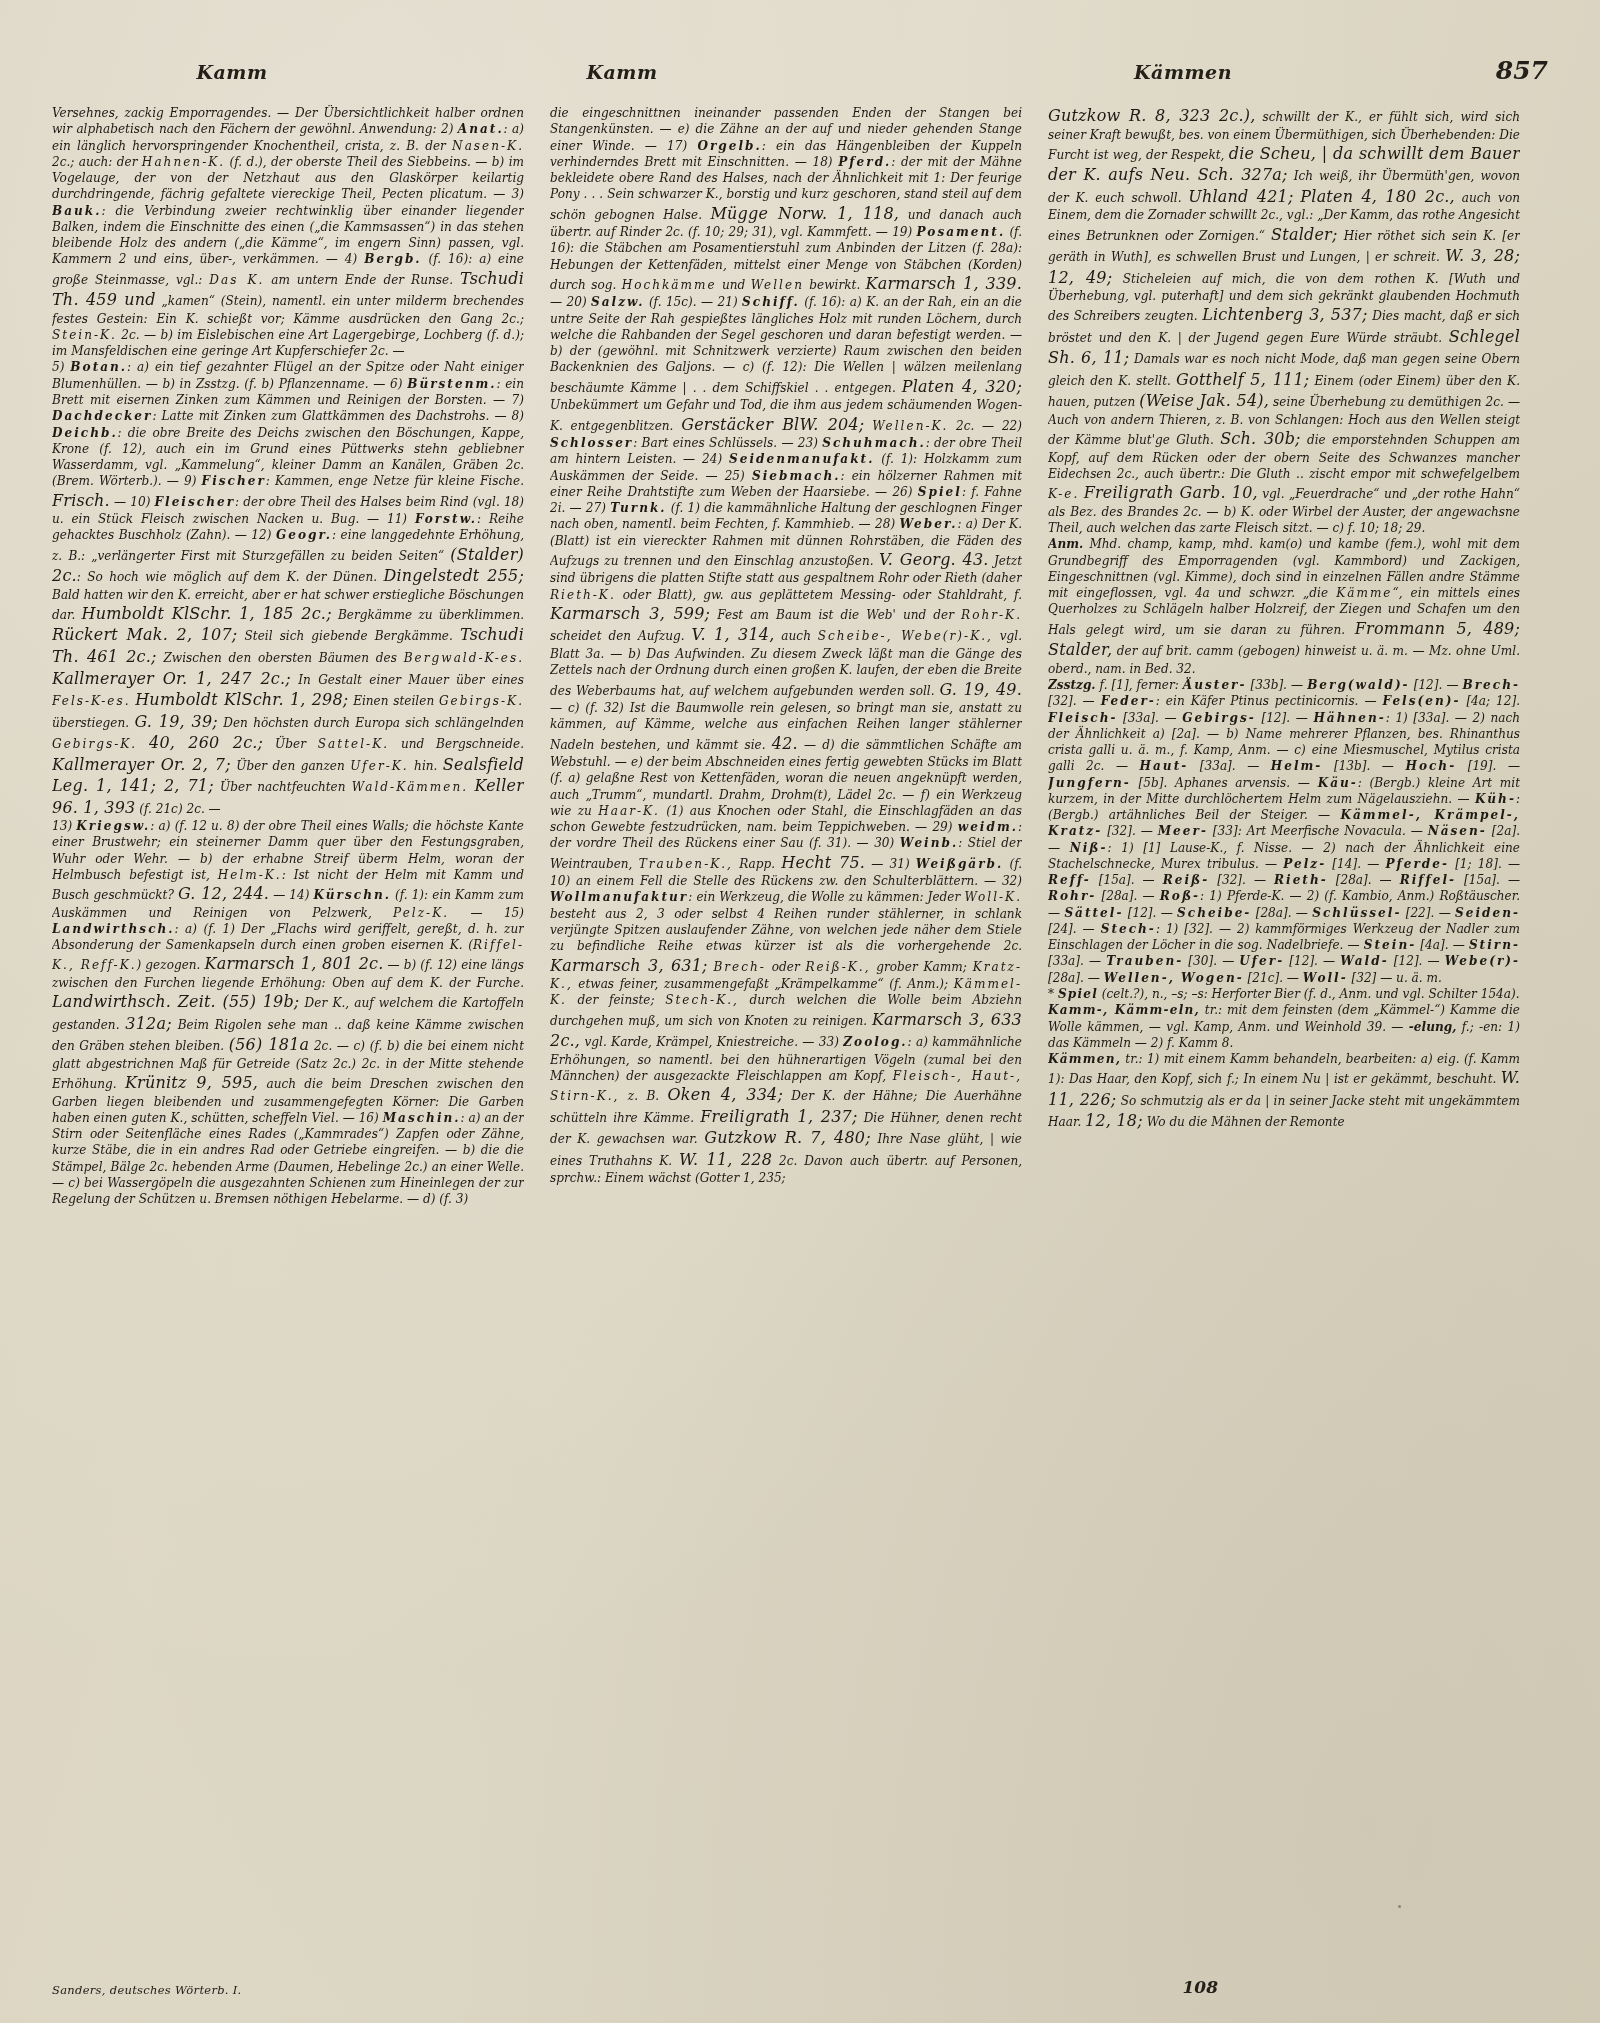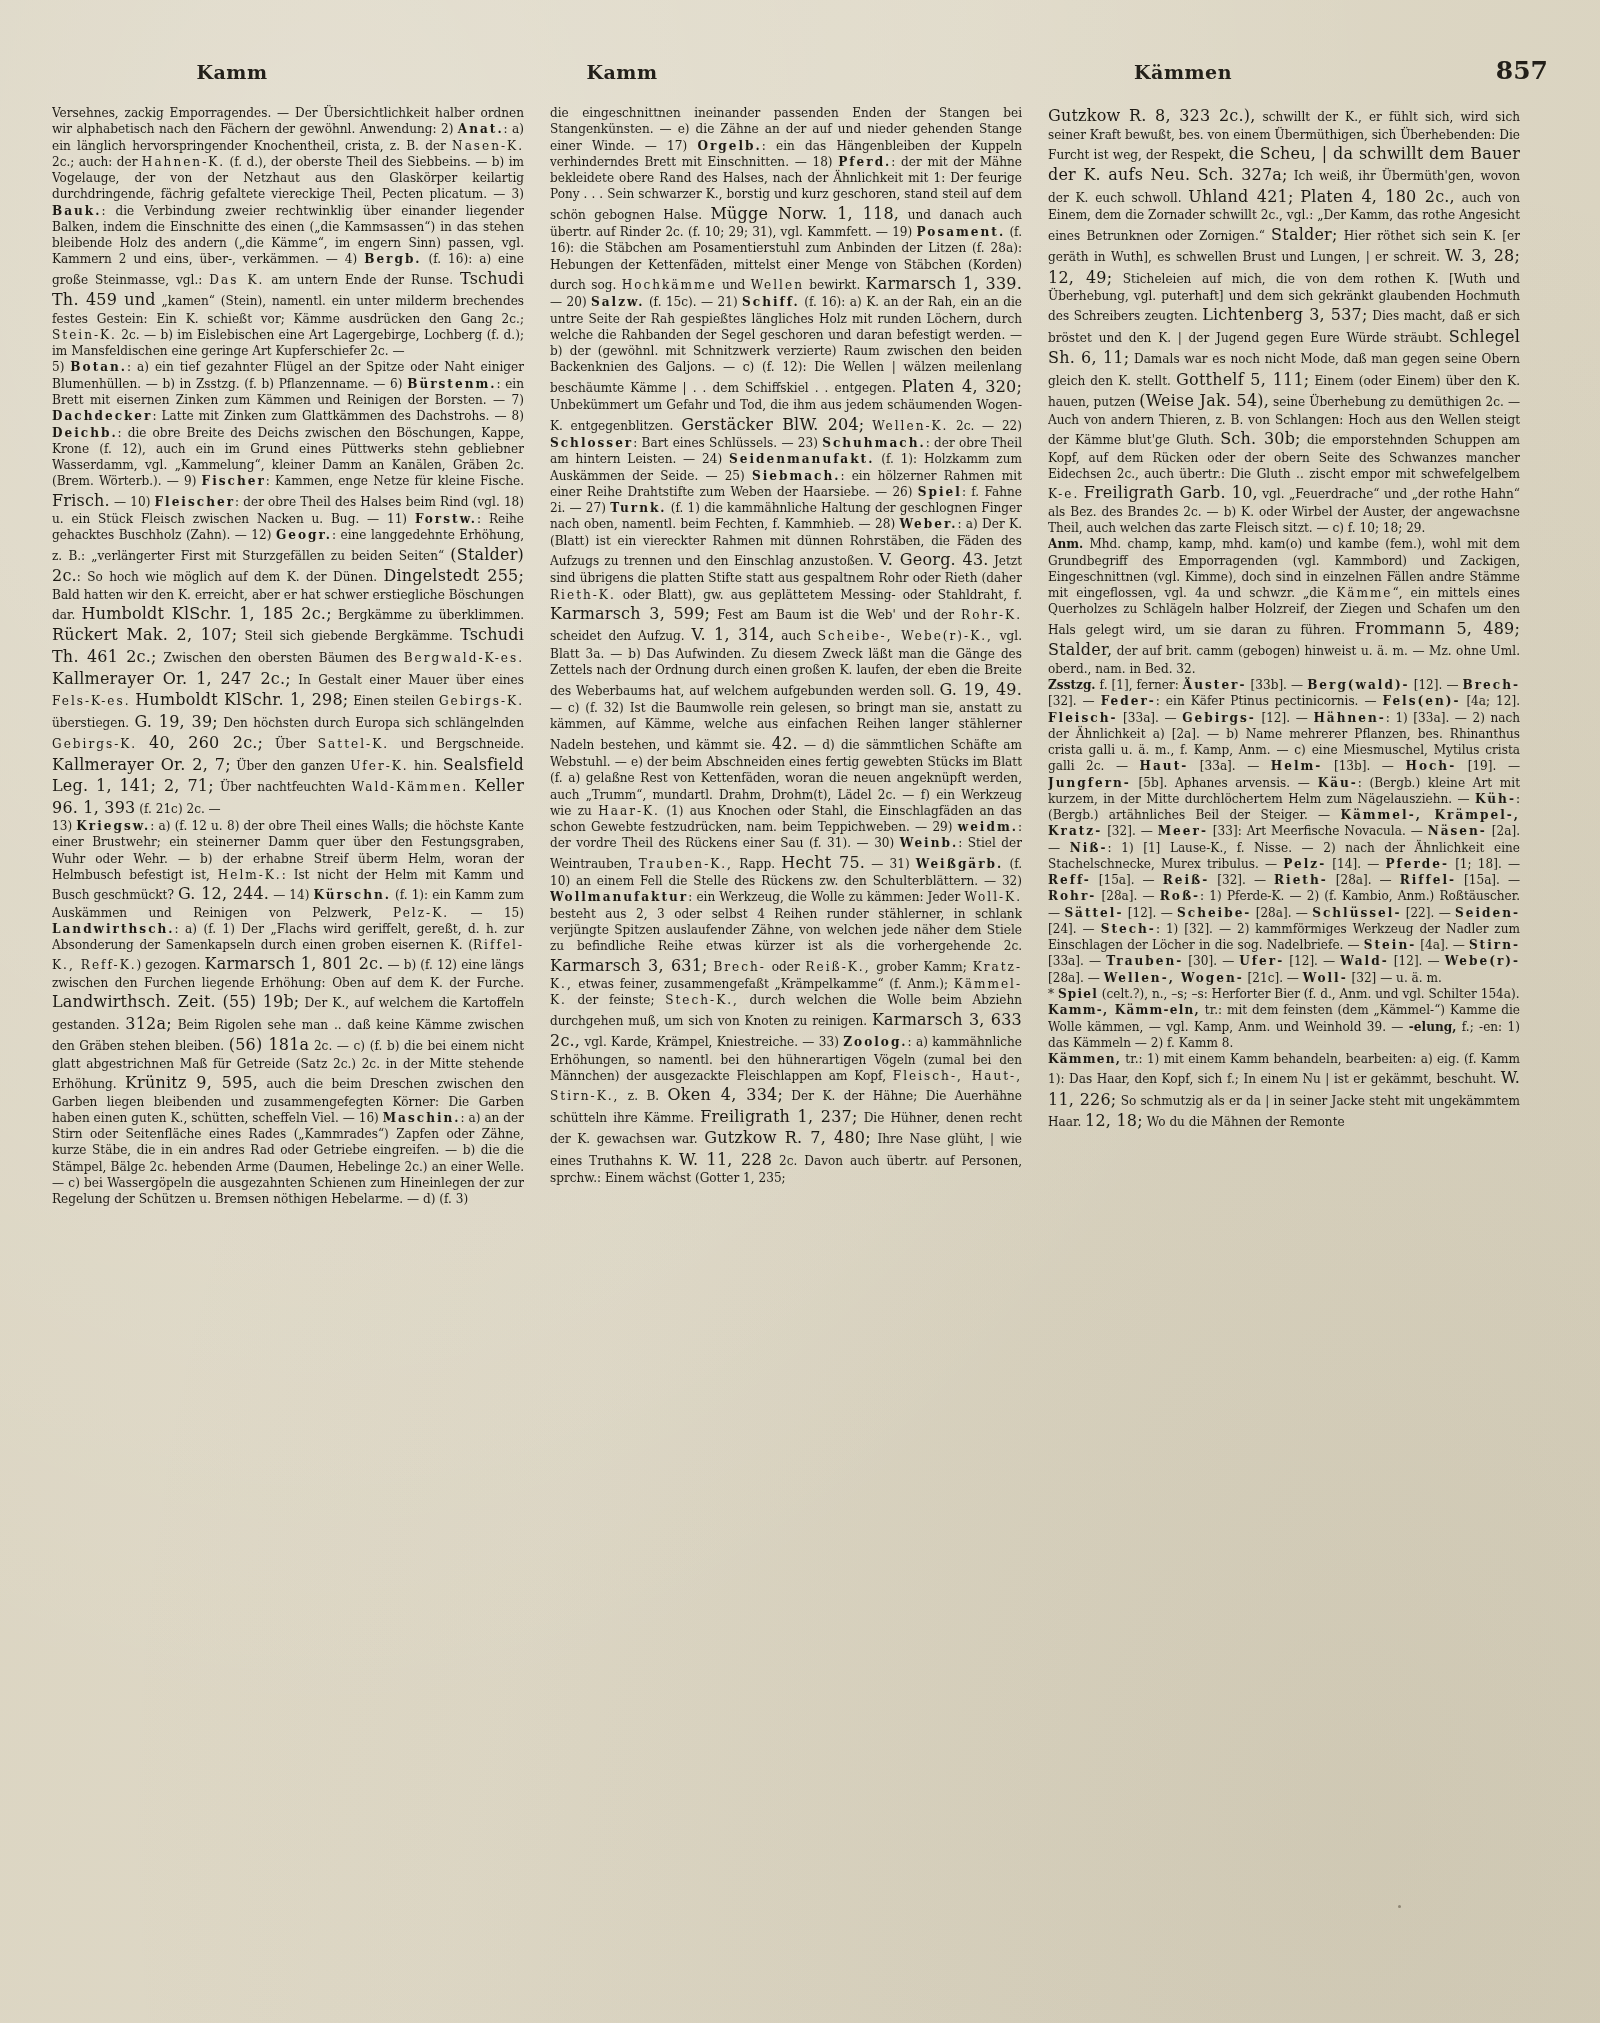--- a/index.html
+++ b/index.html
@@ -28,20 +28,21 @@
       radial-gradient(ellipse at 20% 10%, rgba(255,255,255,0.25), rgba(255,255,255,0) 60%),
       radial-gradient(ellipse at 85% 90%, rgba(120,110,80,0.10), rgba(0,0,0,0) 65%),
       linear-gradient(105deg, rgba(210,202,180,0.35) 0%, rgba(228,222,205,0.1) 45%, rgba(200,192,168,0.3) 100%);
     pointer-events: none;
   }
   .content {
     position: relative;
     padding: 56px 52px 31px 52px;
     height: 100%;
     box-sizing: border-box;
+    font-style: italic;
   }
 
   
   .runhead {
     display: flex;
     align-items: baseline;
     font-family: "DejaVu Serif", serif;
     color: #23201a;
     margin: 0 0 6px 0;
     height: 34px;
@@ -165,16 +166,20 @@
       <div class="col">
         <p><span class="small">Gutzkow R. 8, 323 2c.),</span> schwillt der K., er fühlt sich, wird sich seiner Kraft bewußt, bes. von einem Übermüthigen, sich Überhebenden: Die Furcht ist weg, der Respekt, <span class="small">die Scheu, | da schwillt dem Bauer der K. aufs Neu. Sch. 327a;</span> Ich weiß, ihr Übermüth'gen, wovon der K. euch schwoll. <span class="small">Uhland 421;</span> <span class="small">Platen 4, 180 2c.,</span> auch von Einem, dem die Zornader schwillt 2c., vgl.: „Der Kamm, das rothe Angesicht eines Betrunknen oder Zornigen.“ <span class="small">Stalder;</span> Hier röthet sich sein K. [er geräth in Wuth], es schwellen Brust und Lungen, | er schreit. <span class="small">W. 3, 28; 12, 49;</span> Sticheleien auf mich, die von dem rothen K. [Wuth und Überhebung, vgl. puterhaft] und dem sich gekränkt glaubenden Hochmuth des Schreibers zeugten. <span class="small">Lichtenberg 3, 537;</span> Dies macht, daß er sich bröstet und den K. | der Jugend gegen Eure Würde sträubt. <span class="small">Schlegel Sh. 6, 11;</span> Damals war es noch nicht Mode, daß man gegen seine Obern gleich den K. stellt. <span class="small">Gotthelf 5, 111;</span> Einem (oder Einem) über den K. hauen, putzen <span class="small">(Weise Jak. 54),</span> seine Überhebung zu demüthigen 2c. — Auch von andern Thieren, z. B. von Schlangen: Hoch aus den Wellen steigt der Kämme blut'ge Gluth. <span class="small">Sch. 30b;</span> die emporstehnden Schuppen am Kopf, auf dem Rücken oder der obern Seite des Schwanzes mancher Eidechsen 2c., auch übertr.: Die Gluth .. zischt empor mit schwefelgelbem <span class="sp">K-e.</span> <span class="small">Freiligrath Garb. 10,</span> vgl. „Feuerdrache“ und „der rothe Hahn“ als Bez. des Brandes 2c. — b) K. oder Wirbel der Auster, der angewachsne Theil, auch welchen das zarte Fleisch sitzt. — c) f. 10; 18; 29.</p>
         <p><b>Anm.</b> Mhd. champ, kamp, mhd. kam(o) und kambe (fem.), wohl mit dem Grundbegriff des Emporragenden (vgl. Kammbord) und Zackigen, Eingeschnittnen (vgl. Kimme), doch sind in einzelnen Fällen andre Stämme mit eingeflossen, vgl. 4a und schwzr. „die <span class="sp">Kämme</span>“, ein mittels eines Querholzes zu Schlägeln halber Holzreif, der Ziegen und Schafen um den Hals gelegt wird, um sie daran zu führen. <span class="small">Frommann 5, 489;</span> <span class="small">Stalder,</span> der auf brit. camm (gebogen) hinweist u. ä. m. — Mz. ohne Uml. oberd., nam. in Bed. 32.</p>
         <p><b>Zsstzg.</b> f. [1], ferner: <span class="spb">Äuster-</span> [33b]. — <span class="spb">Berg(wald)-</span> [12]. — <span class="spb">Brech-</span> [32]. — <span class="spb">Feder-</span>: ein Käfer Ptinus pectinicornis. — <span class="spb">Fels(en)-</span> [4a; 12]. <span class="spb">Fleisch-</span> [33a]. — <span class="spb">Gebirgs-</span> [12]. — <span class="spb">Hähnen-</span>: 1) [33a]. — 2) nach der Ähnlichkeit a) [2a]. — b) Name mehrerer Pflanzen, bes. Rhinanthus crista galli u. ä. m., f. Kamp, Anm. — c) eine Miesmuschel, Mytilus crista galli 2c. — <span class="spb">Haut-</span> [33a]. — <span class="spb">Helm-</span> [13b]. — <span class="spb">Hoch-</span> [19]. — <span class="spb">Jungfern-</span> [5b]. Aphanes arvensis. — <span class="spb">Käu-</span>: (Bergb.) kleine Art mit kurzem, in der Mitte durchlöchertem Helm zum Nägelausziehn. — <span class="spb">Küh-</span>: (Bergb.) artähnliches Beil der Steiger. — <span class="spb">Kämmel-, Krämpel-, Kratz-</span> [32]. — <span class="spb">Meer-</span> [33]: Art Meerfische Novacula. — <span class="spb">Näsen-</span> [2a]. — <span class="spb">Niß-</span>: 1) [1] Lause-K., f. Nisse. — 2) nach der Ähnlichkeit eine Stachelschnecke, Murex tribulus. — <span class="spb">Pelz-</span> [14]. — <span class="spb">Pferde-</span> [1; 18]. — <span class="spb">Reff-</span> [15a]. — <span class="spb">Reiß-</span> [32]. — <span class="spb">Rieth-</span> [28a]. — <span class="spb">Riffel-</span> [15a]. — <span class="spb">Rohr-</span> [28a]. — <span class="spb">Roß-</span>: 1) Pferde-K. — 2) (f. Kambio, Anm.) Roßtäuscher. — <span class="spb">Sättel-</span> [12]. — <span class="spb">Scheibe-</span> [28a]. — <span class="spb">Schlüssel-</span> [22]. — <span class="spb">Seiden-</span> [24]. — <span class="spb">Stech-</span>: 1) [32]. — 2) kammförmiges Werkzeug der Nadler zum Einschlagen der Löcher in die sog. Nadelbriefe. — <span class="spb">Stein-</span> [4a]. — <span class="spb">Stirn-</span> [33a]. — <span class="spb">Trauben-</span> [30]. — <span class="spb">Ufer-</span> [12]. — <span class="spb">Wald-</span> [12]. — <span class="spb">Webe(r)-</span> [28a]. — <span class="spb">Wellen-, Wogen-</span> [21c]. — <span class="spb">Woll-</span> [32] — u. ä. m.</p>
         <p>* <span class="hw">Spiel</span> (celt.?), n., –s; –s: Herforter Bier (f. d., Anm. und vgl. Schilter 154a).</p>
         <p><span class="hw">Kamm-, Kämm-eln,</span> tr.: mit dem feinsten (dem „Kämmel-“) Kamme die Wolle kämmen, — vgl. Kamp, Anm. und Weinhold 39. — <b>-elung,</b> f.; -en: 1) das Kämmeln — 2) f. Kamm 8.</p>
         <p><span class="hw">Kämmen,</span> tr.: 1) mit einem Kamm behandeln, bearbeiten: a) eig. (f. Kamm 1): Das Haar, den Kopf, sich f.; In einem Nu | ist er gekämmt, beschuht. <span class="small">W. 11, 226;</span> So schmutzig als er da | in seiner Jacke steht mit ungekämmtem Haar. <span class="small">12, 18;</span> Wo du die Mähnen der Remonte</p>
       </div>
     </div>
 
+    <div class="footer">
+      <span class="sig">Sanders, deutsches Wörterb. I.</span>
+      <span class="folio">108</span>
+    </div>
 
     <span class="speck" style="left:1398px; top:1905px;"></span>
   </div>
 </div>
 
 </body></html>

